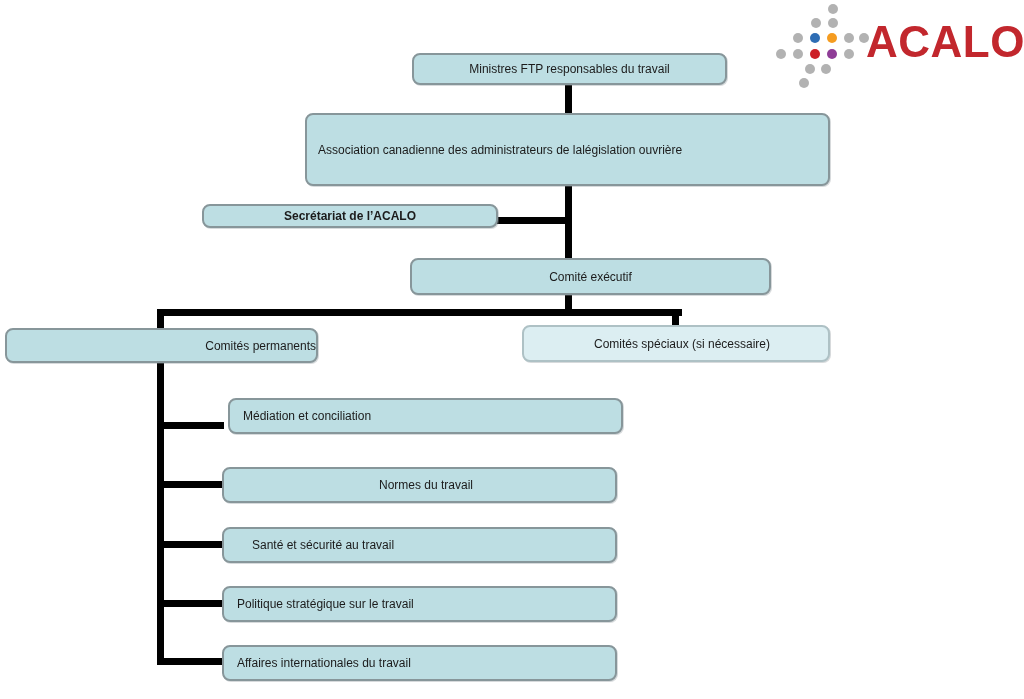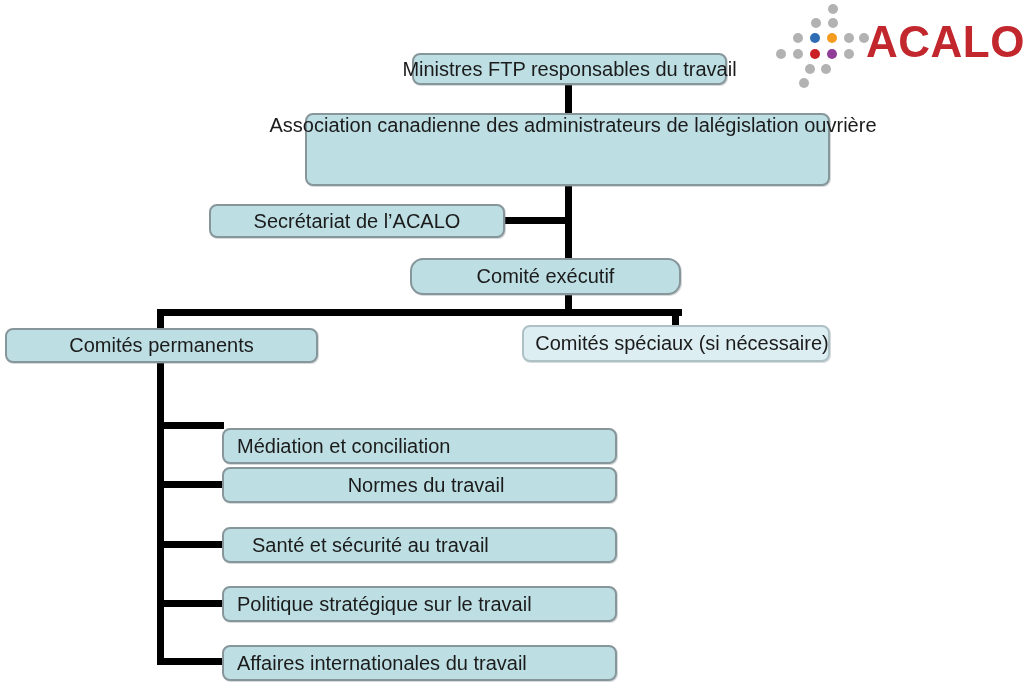--- a/index.html
+++ b/index.html
@@ -13,45 +13,45 @@
   }
   .node {
     position: absolute;
     box-sizing: border-box;
     background: var(--box-fill, #bddee3);
     border: 2px solid var(--box-border, #87969a);
     border-radius: 8px;
     display: flex;
     align-items: center;
     justify-content: center;
-    font-size: 20px;
+    font-size: 12px;
     color: var(--text, #1b1b1b);
     box-shadow: 1px 1px 0 rgba(140,150,155,.35);
     white-space: nowrap;
   }
   .node.align-left { justify-content: flex-start; padding-left: 13px; }
   .node.special { background: var(--special-fill, #dceef2); border-color: var(--special-border, #aec1c5); padding-left: 12px; }
   .node.multiline {
-    flex-direction: row;
+    flex-direction: column;
     align-items: flex-start;
     justify-content: center;
     padding-left: 11px;
     line-height: 20px;
   }
   .line { position: absolute; background: var(--connector, #000000); }
 
   
   #n-ministers   { left: 412px; top: 53px;  width: 315px; height: 32px; }
   #n-association { left: 305px; top: 113px; width: 525px; height: 73px; }
-  #n-secretariat { left: 209px; top: 204px; width: 296px; height: 34px; }
-  #n-executive   { left: 410px; top: 258px; width: 271px; height: 37px; border-radius: 13px; }
-  #n-standing    { left: 5px;   top: 328px; width: 313px; height: 35px; }
+  #n-secretariat { left: 202px; top: 204px; width: 296px; height: 24px; font-weight: bold; }
+  #n-executive   { left: 410px; top: 258px; width: 361px; height: 37px; }
+  #n-standing    { left: 5px;   top: 328px; width: 313px; height: 35px; justify-content: flex-end; }
   #n-special     { left: 522px; top: 325px; width: 308px; height: 37px; }
   .sub { left: 222px; width: 395px; height: 36px; }
-  #n-sub-0 { top: 428px; }
+  #n-sub-0 { top: 398px; margin-left: 6px; }
   #n-sub-1 { top: 467px; justify-content: center; }
   #n-sub-2 { top: 527px; padding-left: 28px; }
   #n-sub-3 { top: 586px; }
   #n-sub-4 { top: 645px; }
 
   
   #l-trunk-1     { left: 565px; top: 84px;  width: 7px;   height: 31px; }
   #l-trunk-2     { left: 565px; top: 185px; width: 7px;   height: 75px; }
   #l-secretariat { left: 497px; top: 217px; width: 70px;  height: 7px;  }
   #l-trunk-3     { left: 565px; top: 294px; width: 7px;   height: 17px; }

